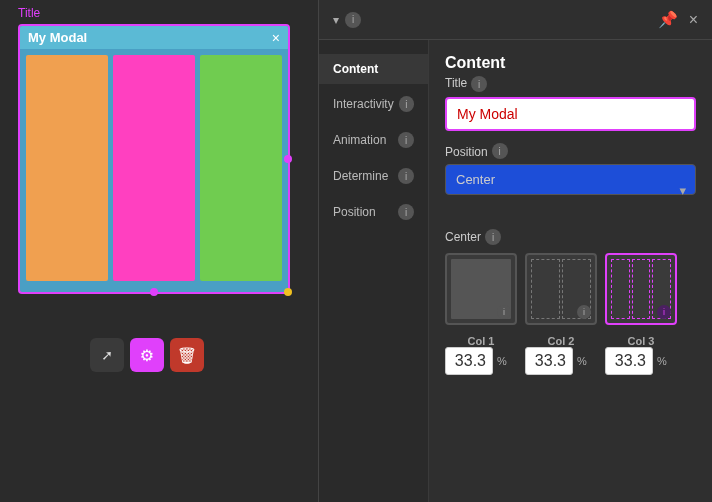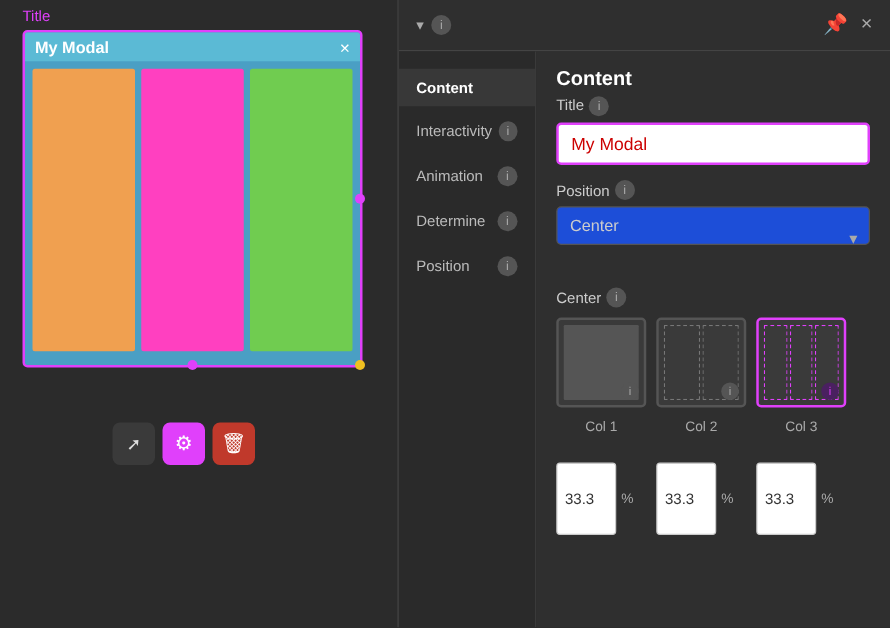--- a/index.html
+++ b/index.html
@@ -384,21 +384,22 @@
       border-radius: 50%;
       background: #555;
       color: #aaa;
       font-size: 9px;
       display: flex; align-items: center; justify-content: center;
     }
 
     .col-labels {
       display: flex;
       gap: 8px;
-      margin-bottom: 22px;
+      margin-bottom: 0;
+      font-weight: bold;
     }
 
     .col-label {
       width: 72px;
       text-align: center;
       color: #aaa;
       font-size: 11px;
     }
 
     .col-inputs {
@@ -409,27 +410,27 @@
 
     .col-input-group {
       display: flex;
       align-items: center;
       gap: 4px;
       width: 72px;
     }
 
     .col-input {
       width: 48px;
-      padding: 21px 6px;
+      padding: 4px 6px;
       background: #fff;
       border: 1px solid #ccc;
       border-radius: 3px;
-      font-size: 12px;
+      font-size: 16px;
       color: #333;
-      text-align: left;
+      text-align: right;
     }
 
     .pct-label {
       color: #aaa;
       font-size: 11px;
     }
   </style>
 </head>
 <body>
 

